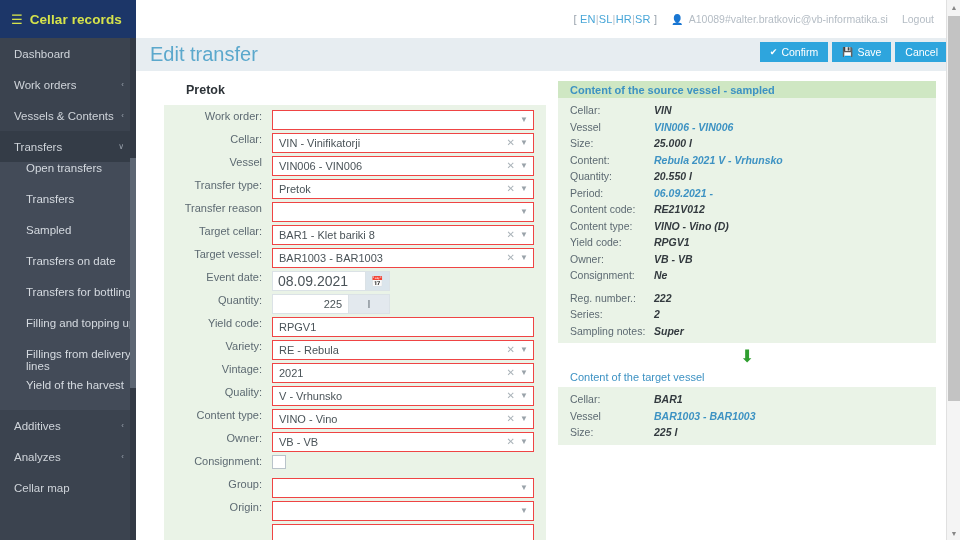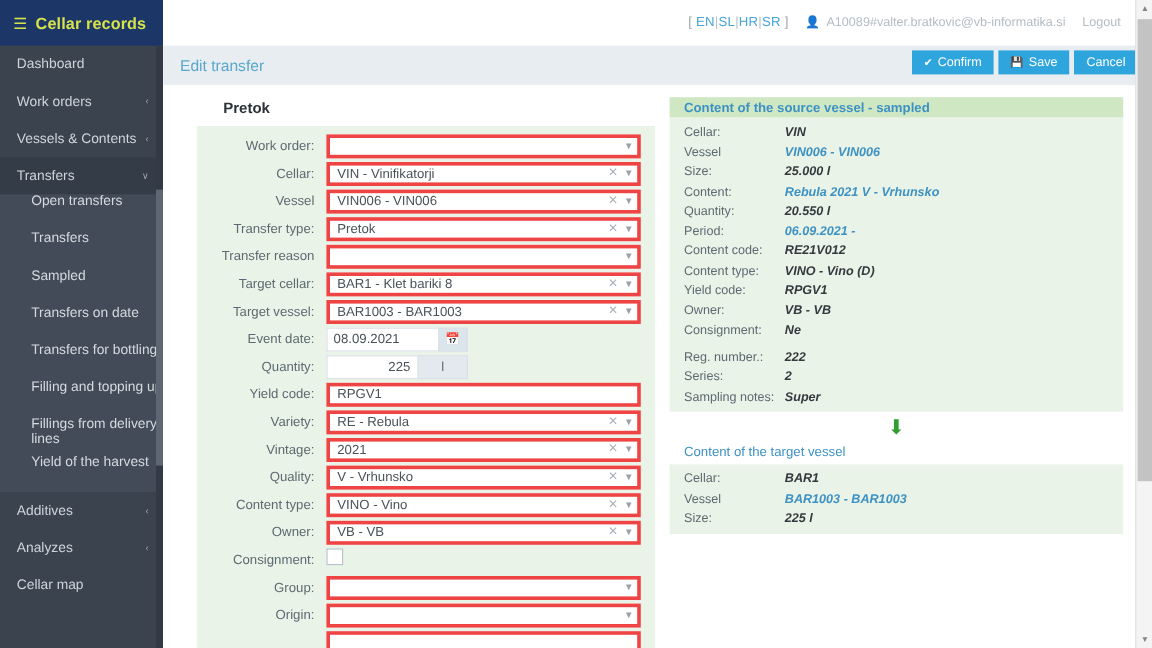--- a/index.html
+++ b/index.html
@@ -87,21 +87,21 @@
   .user-icon { color: #b4bcc4; font-size: 10px; }
   .logout { color: #b4bcc4; font-size: 10.5px; cursor: pointer; text-decoration: none; }
 
   .titlebar {
     height: 33px;
     background: #e7edf1;
     display: flex; align-items: center;
     padding-left: 14px;
     position: relative;
   }
-  .page-title { color: #5ba8cc; font-size: 13px; }
+  .page-title { color: #5ba8cc; font-size: 20px; }
   .toolbar {
     position: absolute; right: 12px; top: 4px;
     display: flex; gap: 4px;
   }
   .btn {
     height: 20px; min-width: 46px;
     background: #2ea5dd; border: none;
     color: #ffffff; font-size: 10.5px;
     font-family: "Liberation Sans", sans-serif;
     display: flex; align-items: center; justify-content: center;
@@ -125,50 +125,50 @@
   .form-heading {
     font-size: 12.5px; font-weight: bold; color: #2d3338;
     margin: 0 0 8px 22px;
   }
   .form-panel {
     background: #eaf3e7;
     width: 382px;
     padding: 5px 12px 8px 0;
   }
   .frow {
-    display: flex; align-items: center;
+    display: flex; align-items: flex-start;
     height: 23px; margin-bottom: 0;
   }
   .flabel {
     width: 108px; text-align: right; padding-right: 10px;
     font-size: 11px; color: #5d6a72;
     white-space: nowrap;
   }
   .fctl { flex: 1; position: relative; height: 20px; }
   .inp {
     width: 100%; height: 20px;
-    background: #ffffff; border: 3px solid #ef4444;
+    background: #ffffff; border: 1px solid #ef4444;
     font-size: 11px; color: #4a5358;
     padding: 0 30px 0 6px;
     display: flex; align-items: center;
     overflow: hidden; white-space: nowrap;
   }
   .clr {
     position: absolute; right: 19px; top: 3px;
     font-size: 10px; color: #aab3b9; cursor: pointer; line-height: 14px;
   }
   .cv {
     position: absolute; right: 6px; top: 4px;
     font-size: 8px; color: #9aa3aa; cursor: pointer; line-height: 12px;
   }
   .date-wrap { display: flex; width: 118px; }
   .date-inp {
     flex: 1; height: 20px; background: #fff;
     border: 1px solid #dbe2e6; border-right: none;
-    font-size: 11px; color: #4a5358;
+    font-size: 14px; color: #4a5358;
     padding: 0 5px; display: flex; align-items: center;
   }
   .date-btn {
     width: 25px; height: 20px;
     background: #dbe5ec; border: 1px solid #dbe2e6;
     display: flex; align-items: center; justify-content: center;
     color: #3d90c4; font-size: 10px; cursor: pointer;
   }
   .qty-wrap { display: flex; width: 118px; }
   .qty-inp {

